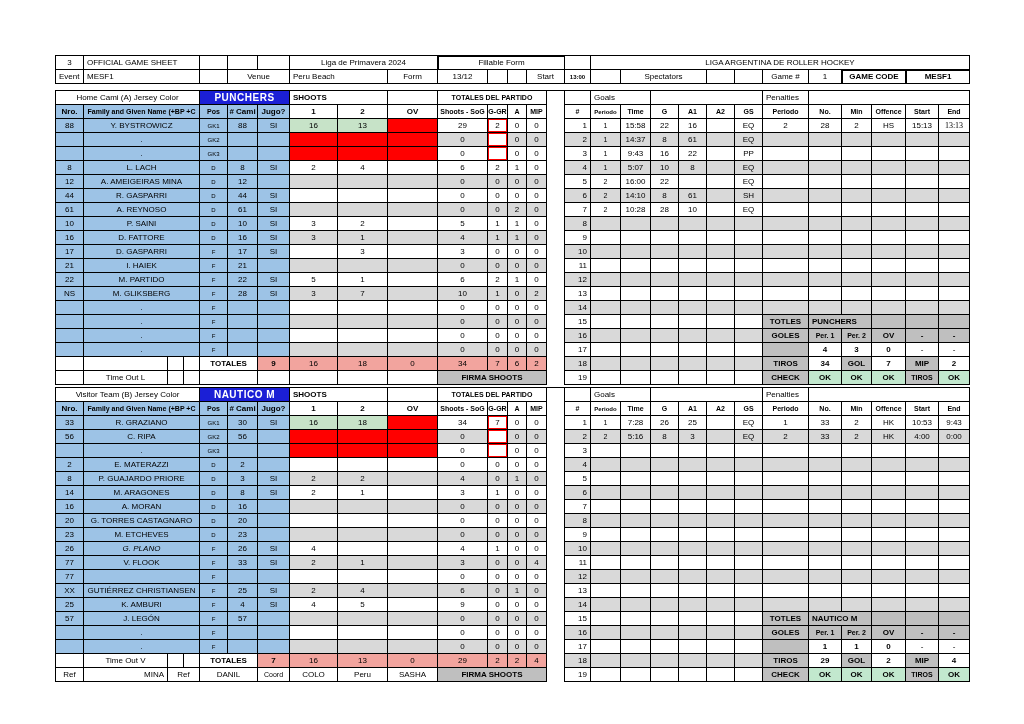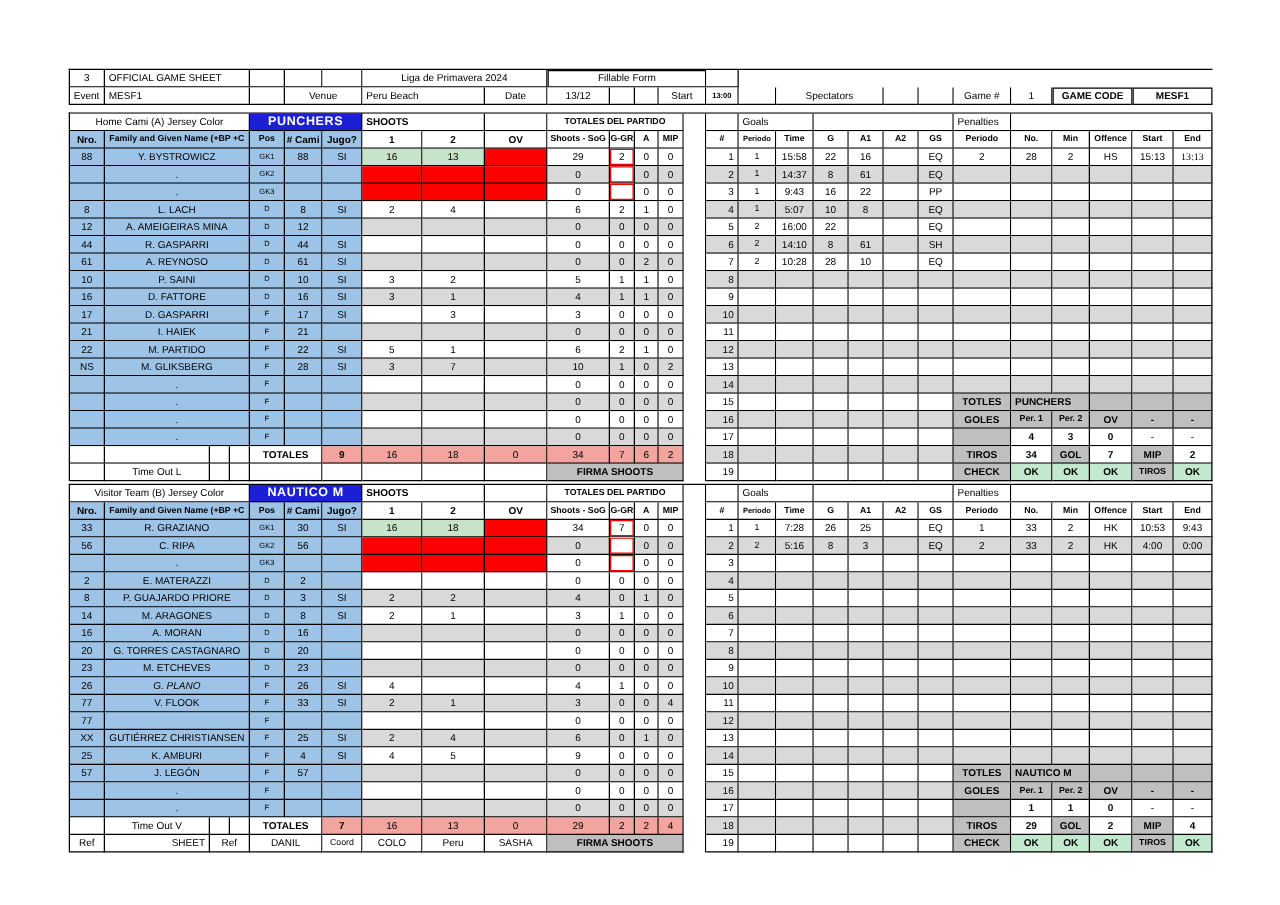--- a/index.html
+++ b/index.html
@@ -41,28 +41,29 @@
   <div class="band">
     <div class="row">
       <div class="cell" style="width:28px">3</div>
       <div class="cell l" style="width:116px">OFFICIAL GAME SHEET</div>
       <div class="cell" style="width:28px"></div>
       <div class="cell" style="width:30px"></div>
       <div class="cell" style="width:32px"></div>
       <div class="cell" style="width:148px">Liga de Primavera 2024</div>
       <div class="cell thickbox" style="width:127px">Fillable Form</div>
       <div class="cell" style="width:26px"></div>
+      <div class="cell" style="width:379px">LIGA ARGENTINA DE ROLLER HOCKEY</div>
     </div>
     <div class="row">
       <div class="cell l" style="width:28px">Event</div>
       <div class="cell l" style="width:116px">MESF1</div>
       <div class="cell" style="width:28px"></div>
       <div class="cell" style="width:62px">Venue</div>
       <div class="cell l" style="width:98px">Peru Beach</div>
-      <div class="cell" style="width:50px">Date</div>
+      <div class="cell" style="width:50px">Form</div>
       <div class="cell" style="width:50px">13/12</div>
       <div class="cell" style="width:20px"></div>
       <div class="cell" style="width:19px"></div>
       <div class="cell" style="width:38px">Start</div>
       <div class="cell b f6" style="width:26px">13:00</div>
       <div class="cell" style="width:30px"></div>
       <div class="cell" style="width:86px">Spectators</div>
       <div class="cell" style="width:28px"></div>
       <div class="cell" style="width:28px"></div>
       <div class="cell" style="width:46px">Game #</div>
@@ -1191,21 +1192,21 @@
         <div class="cell  shade thickR" style="width: 28px;"></div>
         <div class="cell glab b" style="width: 46px;">TIROS</div>
         <div class="cell b" style="width: 33px;">29</div>
         <div class="cell glab b" style="width: 30px;">GOL</div>
         <div class="cell b" style="width: 34px;">2</div>
         <div class="cell glab b" style="width: 33px;">MIP</div>
         <div class="cell b thickR" style="width: 31px;">4</div>
       </div>
       <div class="row">
         <div class="cell" style="width: 28px;">Ref</div>
-        <div class="cell r" style="width: 84px;">SHEET</div>
+        <div class="cell r" style="width: 84px;">MINA</div>
         <div class="cell" style="width: 32px;">Ref</div>
         <div class="cell" style="width: 58px;">DANIL</div>
         <div class="cell f7" style="width: 32px;">Coord</div>
         <div class="cell" style="width: 48px;">COLO</div>
         <div class="cell" style="width: 50px;">Peru</div>
         <div class="cell thickR" style="width: 50px;">SASHA</div>
         <div class="cell glab b thickR" style="width: 109px;">FIRMA SHOOTS</div>
         <div class="cell gapcell" style="width: 18px;"></div>
         <div class="cell r" style="width: 26px;">19</div>
         <div class="cell f7" style="width: 30px;"></div>

